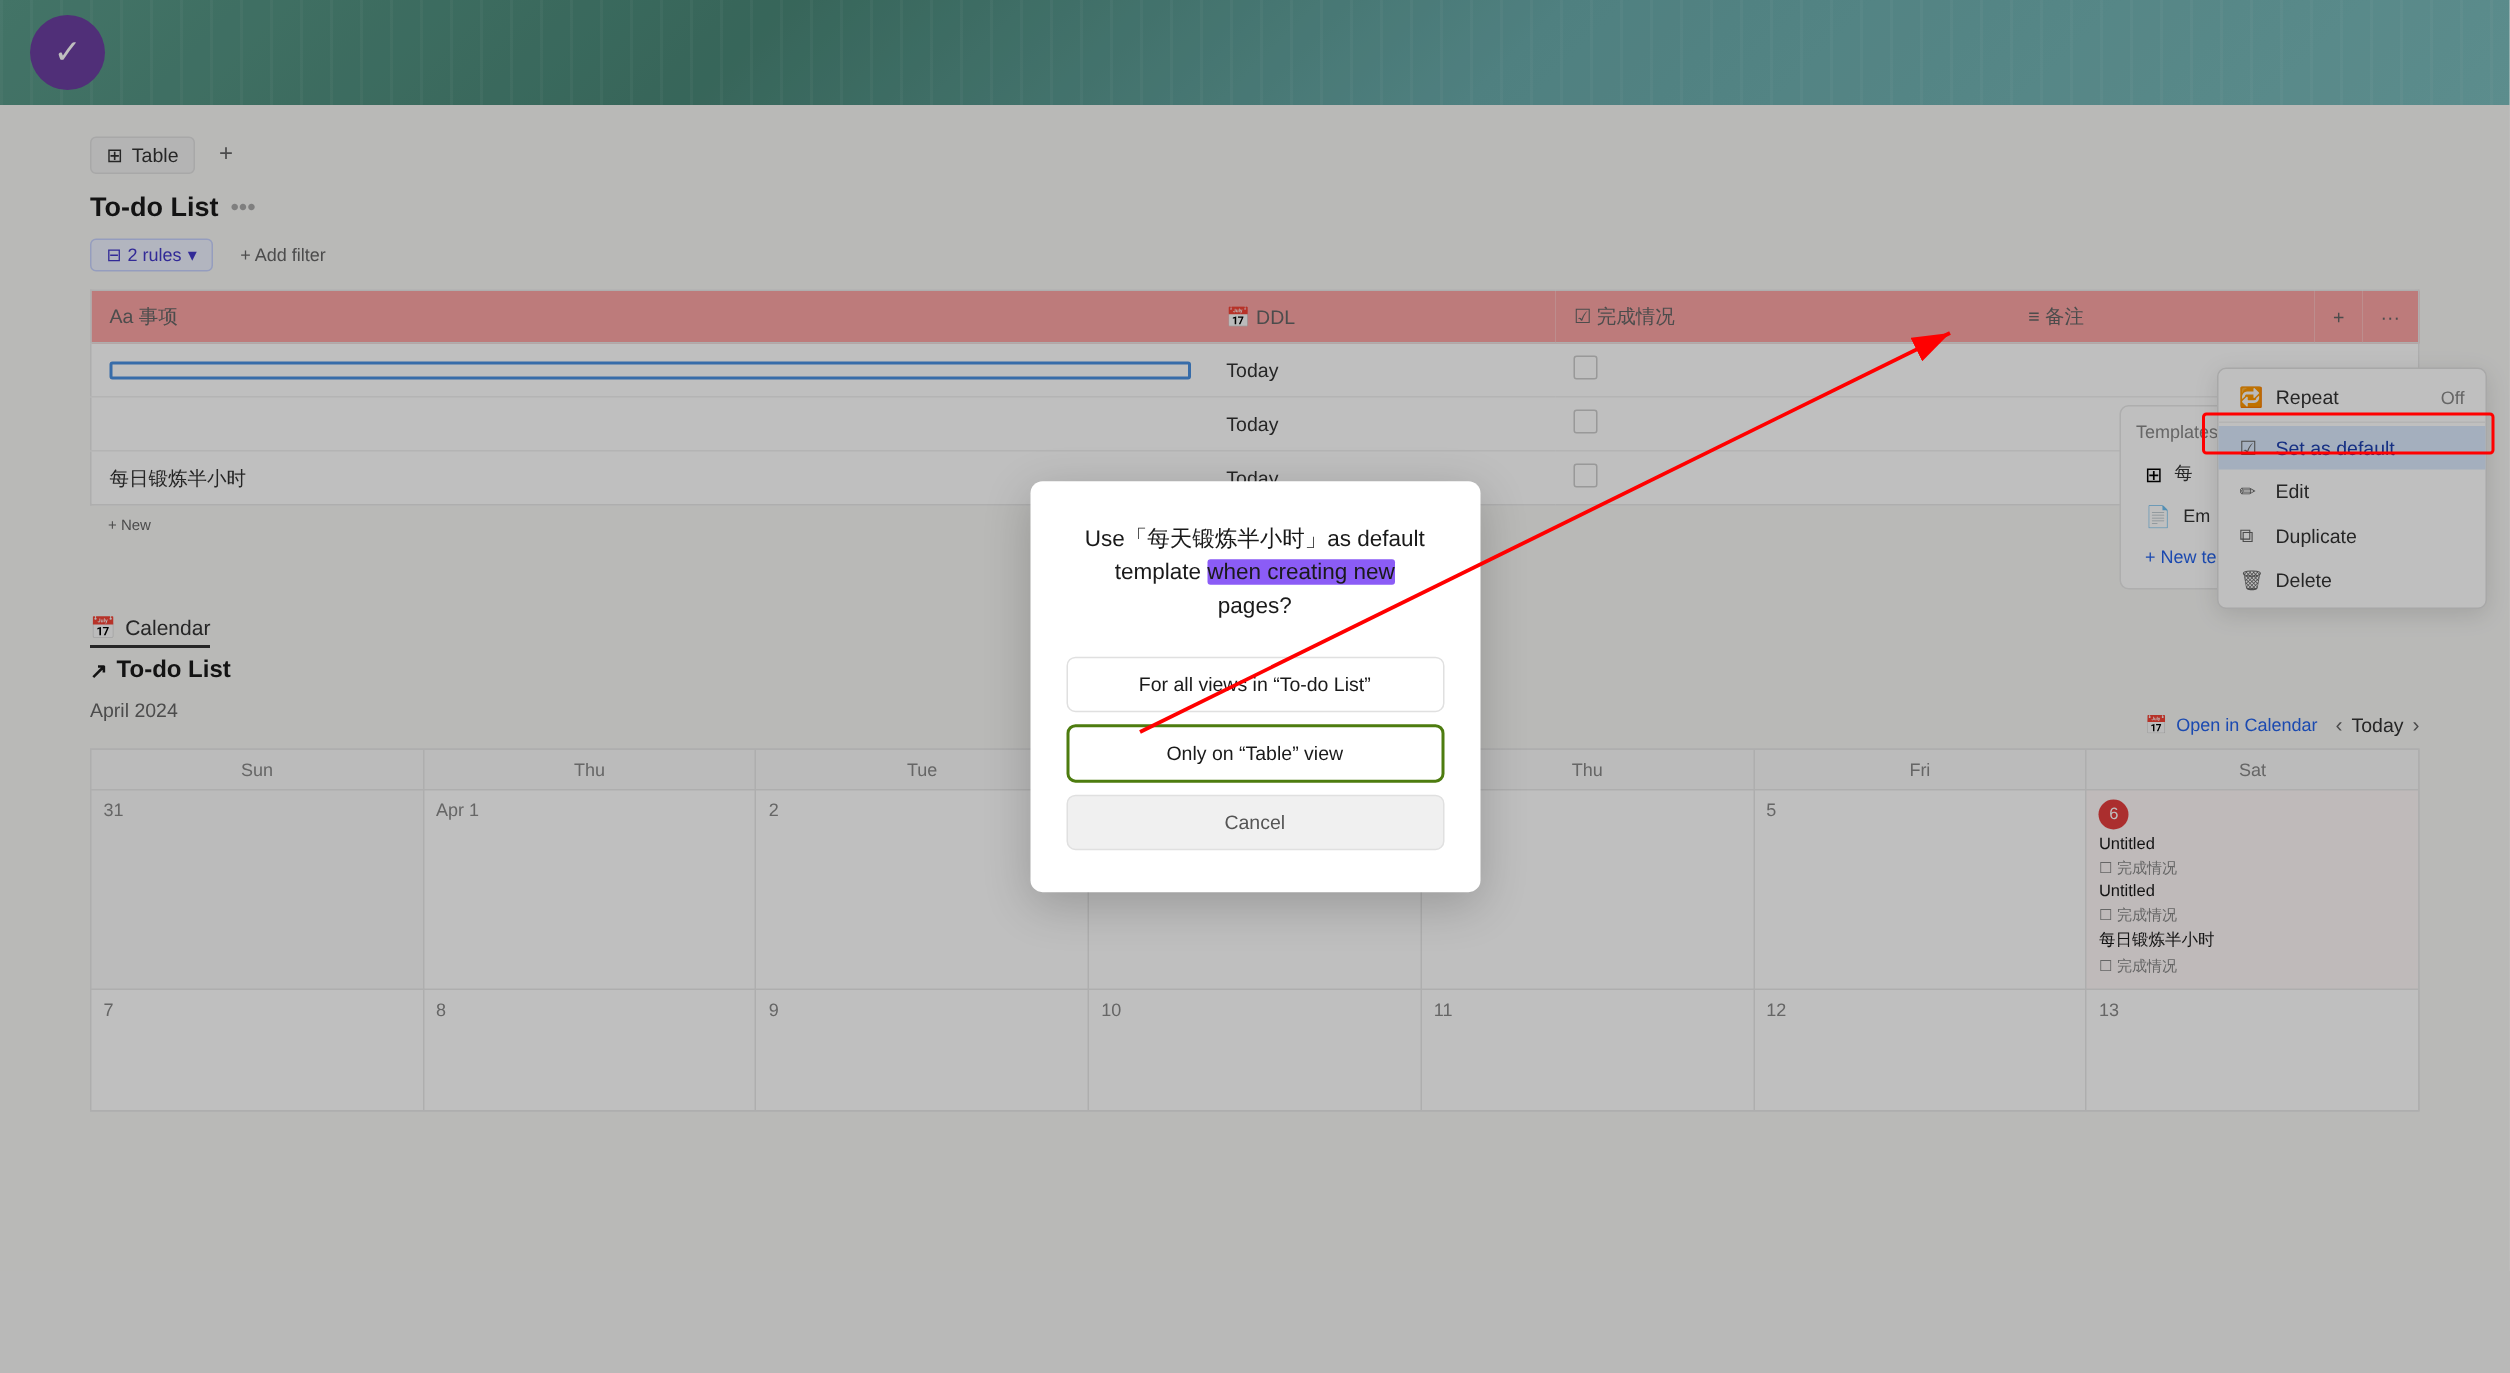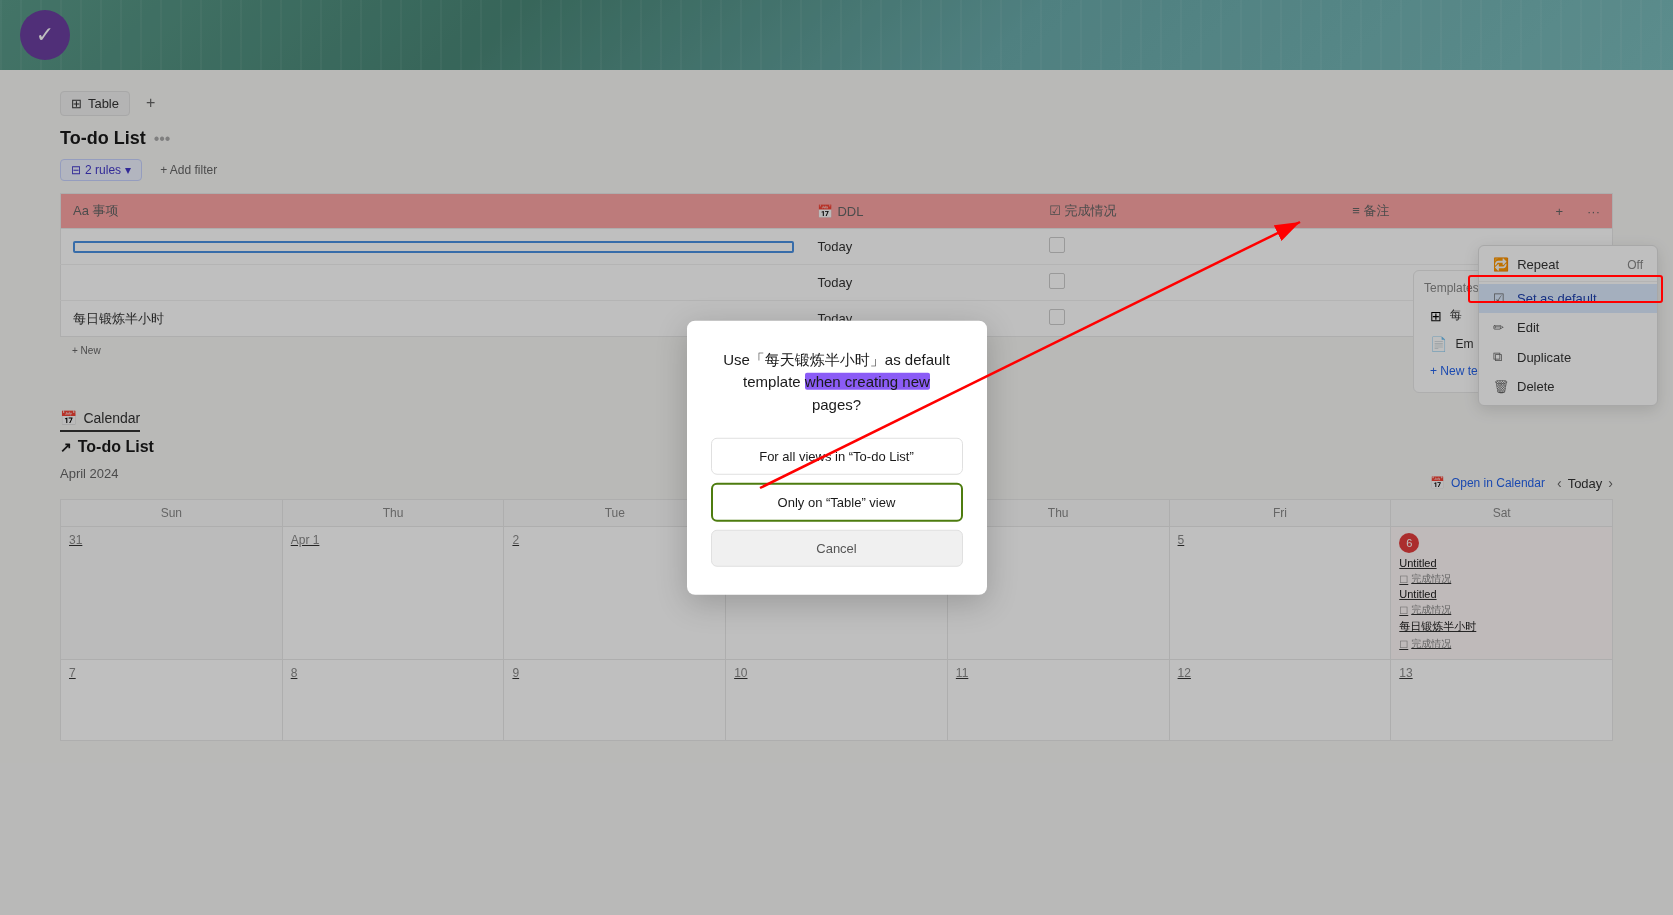--- a/index.html
+++ b/index.html
@@ -234,21 +234,20 @@
       font-weight: 500;
     }
     .cal-cell {
       background: #fff;
       padding: 6px 8px;
       min-height: 80px;
       font-size: 12px;
       color: #333;
       vertical-align: top;
       position: relative;
-      text-decoration: underline;
     }
     .cal-cell.empty {
       background: #fafafa;
     }
     .cal-date {
       font-size: 12px;
       color: #888;
       margin-bottom: 4px;
     }
     .cal-event {

